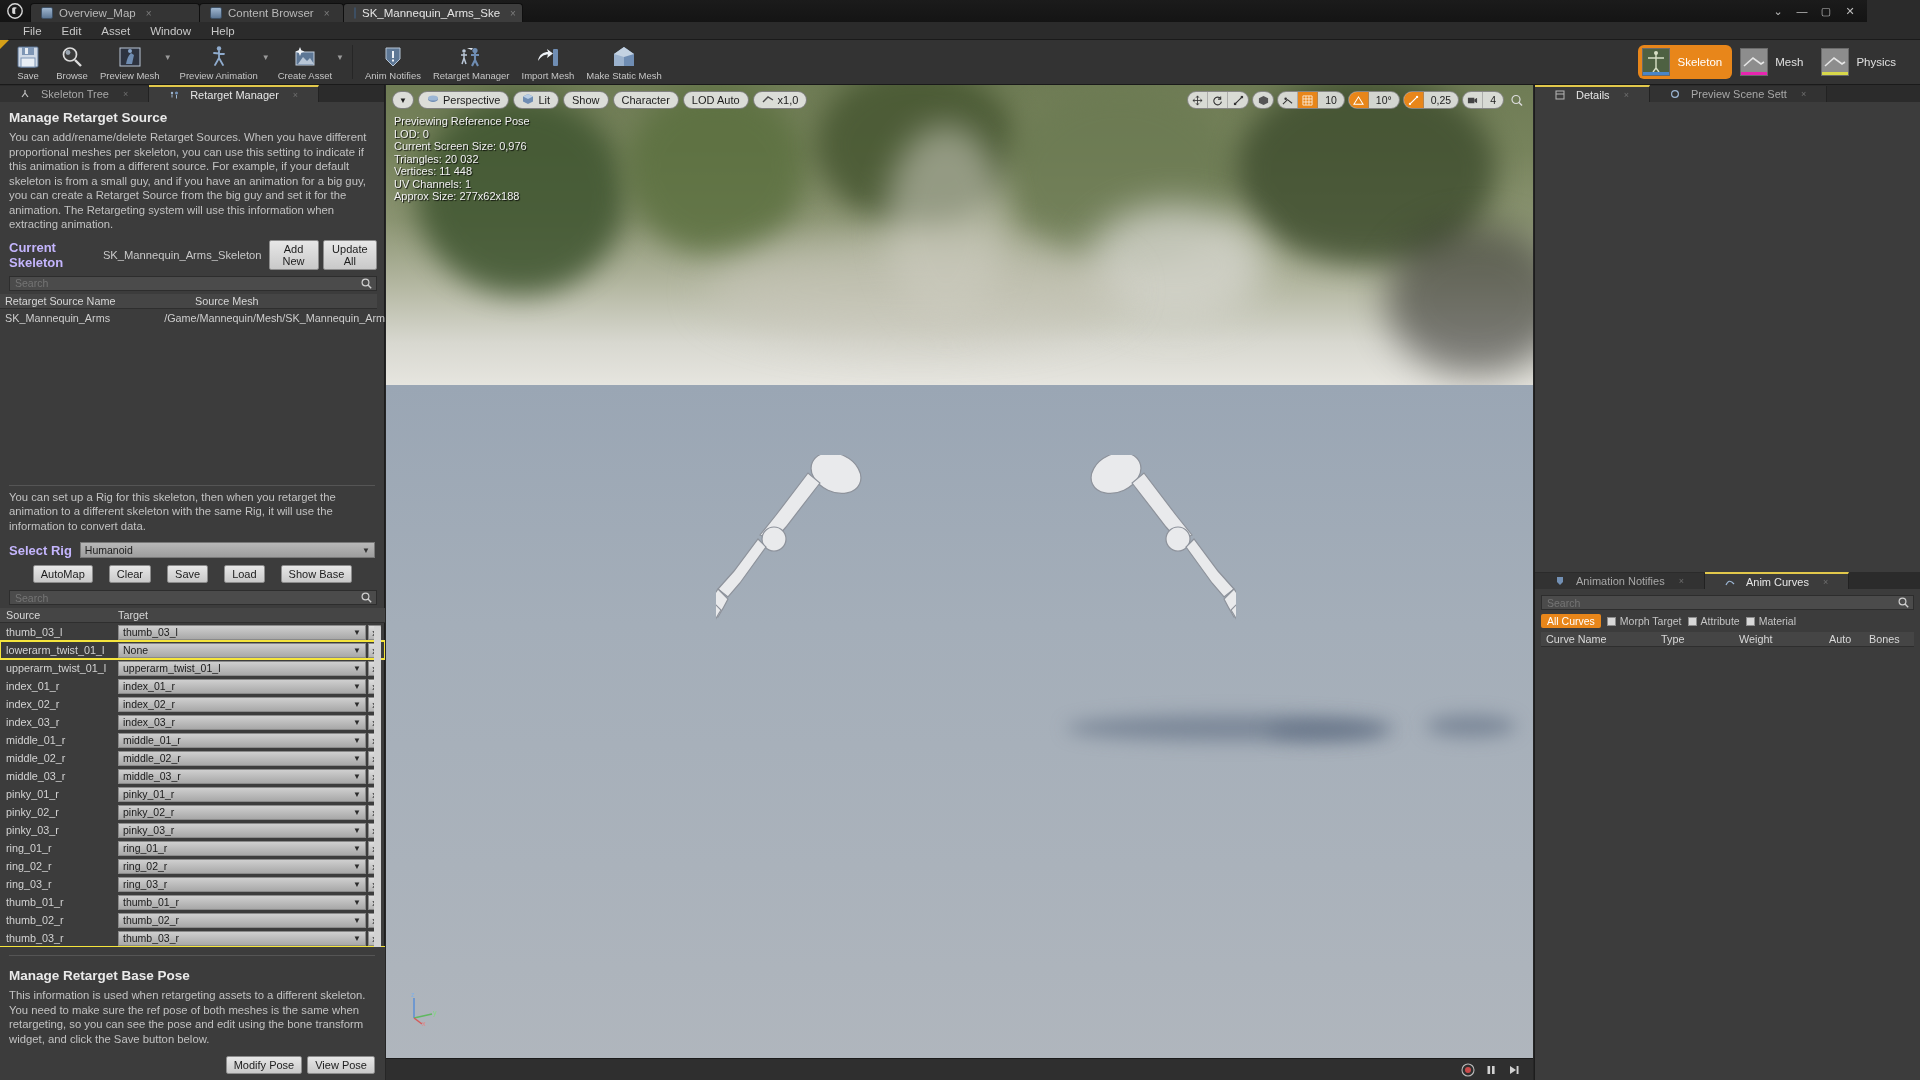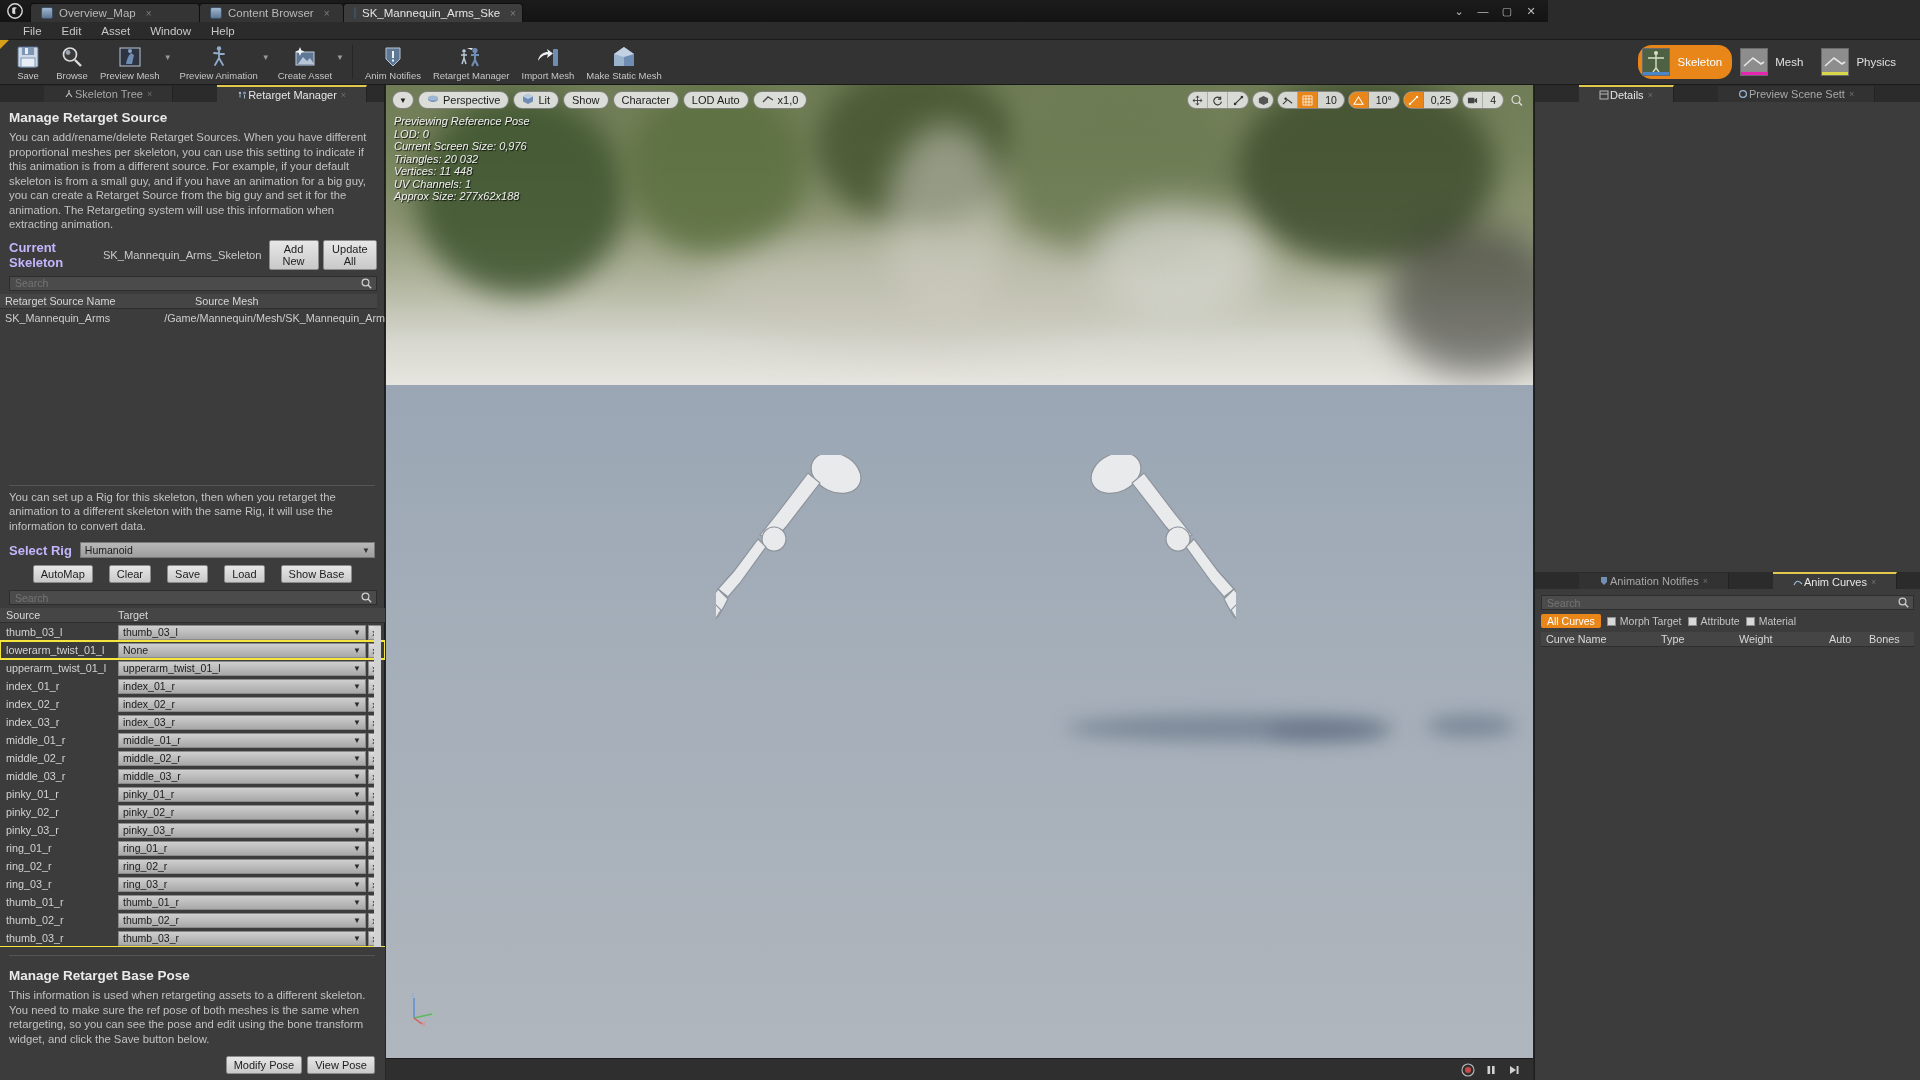--- a/index.html
+++ b/index.html
@@ -1,21 +1,21 @@
 <!DOCTYPE html>
 <html><head>
 <meta charset="utf-8">
 <style>
   * { box-sizing: border-box; margin:0; padding:0; }
   html,body { width:1920px; height:1080px; overflow:hidden; background:#1c1c1c;
     font-family:"Liberation Sans", sans-serif; font-size:12px; color:#cfcfcf; }
   .app { position:relative; width:1920px; height:1080px; background:#2b2b2b; }
 
   
-  .titlebar { position:absolute; left:0; top:0; width:1548px; height:22px;
+  .titlebar { position:absolute; left:0; top:0; width:1867px; height:22px;
     background:linear-gradient(#1b1b1b,#141414); display:flex; align-items:flex-end; }
   .ue-logo { width:30px; height:22px; display:flex; align-items:center; justify-content:center;
     color:#cfcfcf; font-weight:bold; font-size:14px; }
   .tabstrip { display:flex; align-items:flex-end; height:22px; }
   .wtab { height:19px; display:flex; align-items:center; gap:6px; padding:0 10px;
     border-radius:4px 4px 0 0; font-size:11.5px; color:#b9b9b9; background:#343434;
     border:1px solid #0f0f0f; border-bottom:none; margin-right:-1px; position:relative; }
   .wtab.active { background:#3d3d3d; color:#e4e4e4; }
   .wtab .tclose { font-size:10px; color:#7d7d7d; margin-left:4px; }
   .tico { width:12px; height:12px; border-radius:2px; display:inline-block; }
@@ -35,37 +35,37 @@
   .toolbar { position:absolute; left:0; top:40px; width:1920px; height:45px;
     background:#333; border-bottom:1px solid #1a1a1a; display:flex; align-items:center; }
   .tb-corner { width:0; height:0; border-top:9px solid #d6a018; border-right:9px solid transparent; position:absolute; left:0; top:0;}
   .tbitem { display:flex; flex-direction:column; align-items:center; justify-content:center;
     min-width:44px; padding:0 6px; height:45px; }
   .tbicon { height:26px; display:flex; align-items:flex-end; justify-content:center; }
   .tblabel { font-size:9.5px; color:#c6c6c6; margin-top:1px; white-space:nowrap; }
   .tbcaret { color:#9a9a9a; font-size:8px; align-self:center; margin:0 2px 10px -2px; }
   .tbsep { width:1px; height:34px; background:#262626; margin:0 6px; }
   .modes { margin-left:auto; display:flex; align-items:center; gap:4px; padding-right:14px; }
-  .mode { display:flex; align-items:center; gap:7px; padding:3px 10px 3px 4px; border-radius:14px; }
+  .mode { display:flex; align-items:center; gap:7px; padding:3px 10px 3px 4px; border-radius:6px; }
   .mode.active { background:#e8861a; }
   .mode .mthumb { width:28px; height:28px; border:1px solid #6b6b6b; position:relative;
     background:linear-gradient(#9a9a9a,#6d6d6d); overflow:hidden; }
   .mode .mbar { position:absolute; left:0; bottom:0; width:100%; height:3px; }
   .mode span.mlbl { font-size:11.5px; color:#e0e0e0; }
   .mode.active span.mlbl { color:#fff; }
 
   
   .body { position:absolute; left:0; top:85px; width:1920px; height:995px; background:#262626; }
 
   
   .leftpanel { position:absolute; left:0; top:0; width:385px; height:995px; background:#3c3c3c;
     border-right:1px solid #1d1d1d; }
   .ptabs { height:17px; background:#2b2b2b; display:flex; align-items:flex-end; }
-  .ptab { display:flex; align-items:center; gap:1px; padding:1px 20px; height:16px; font-size:11px;
-    color:#a8a8a8; background:#323232; border-right:1px solid #222;margin-left:44px; }
+  .ptab { display:flex; align-items:center; gap:11px; padding:1px 20px; height:16px; font-size:11px;
+    color:#a8a8a8; background:#323232; border-right:1px solid #222; }
   .ptab.active { background:#3c3c3c; color:#e6e6e6; border-top:2px solid #e2c84b; height:17px; }
   .ptab .pclose { color:#6f6f6f; font-size:9px; margin-left:3px; }
   .pico { width:10px; height:10px; }
 
   .lp-scroll { position:absolute; left:0; top:17px; width:385px; height:978px; overflow:hidden; }
   .sect-title { font-size:13.5px; font-weight:bold; color:#eaeaea; padding:8px 9px 5px 9px; }
   .sect-desc { font-size:11.3px; color:#c2c2c2; line-height:14.5px; padding:0 10px 6px 9px; }
   .rowline { display:flex; align-items:center; padding:2px 8px 4px 9px; gap:7px; }
   .lbl-bold { font-size:13px; font-weight:bold; color:#c4b5fd; }
   .lbl-val { font-size:11.2px; color:#c9c9c9; }
@@ -126,21 +126,21 @@
     height:18px; display:flex; align-items:center; gap:4px; padding:0 8px; font-size:11px; color:#1d1d1d; }
   .vbtn.sm { padding:0 6px; }
   .vptb-r { position:absolute; right:8px; top:6px; display:flex; align-items:center; gap:3px; z-index:5;}
   .vgrp { display:flex; align-items:center; background:rgba(235,235,235,.85);
     border:1px solid rgba(90,90,90,.65); border-radius:9px; height:18px; overflow:hidden; }
   .vgrp .gb { width:20px; height:18px; display:flex; align-items:center; justify-content:center;
     font-size:10px; color:#222; border-right:1px solid rgba(130,130,130,.5); }
   .vgrp .gb.on { background:#e8861a; color:#fff; }
   .vgrp .gv { padding:0 7px; font-size:10.5px; color:#1d1d1d; }
   .vstats { position:absolute; left:8px; top:30px; z-index:5; font-size:11px;
-    color:#f0f0f0; line-height:12.5px; text-shadow:1px 1px 1px rgba(0,0,0,.85);font-style:italic; }
+    color:#f0f0f0; line-height:12.5px; text-shadow:1px 1px 1px rgba(0,0,0,.85); }
   .axisw { position:absolute; left:22px; bottom:42px; z-index:5; }
   .vp-bot-bar { position:absolute; left:0; bottom:0; width:1147px; height:22px; background:#2f2f2f;
     border-top:1px solid #1b1b1b; display:flex; align-items:center; justify-content:flex-end;
     padding-right:12px; gap:8px; }
   .vp-bot-bar .pb { width:15px; height:15px; display:flex; align-items:center; justify-content:center;
     color:#d0d0d0; font-size:11px; }
 
   
   .rightpanel { position:absolute; left:1534px; top:0; width:386px; height:995px; background:#3c3c3c;
     border-left:1px solid #1d1d1d; }

